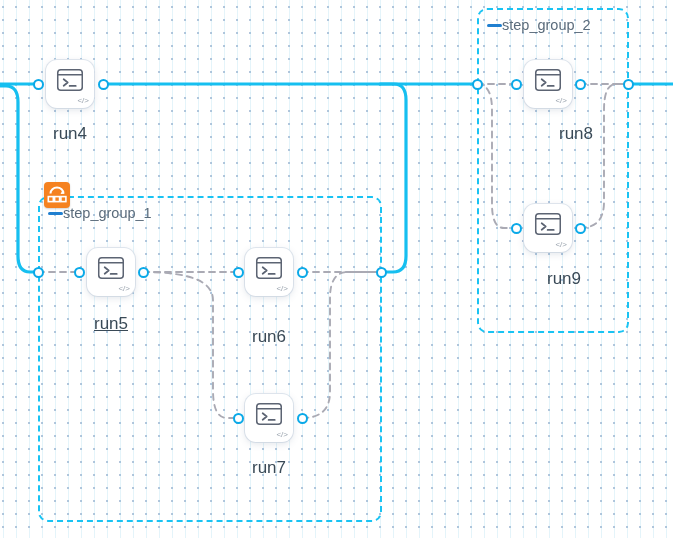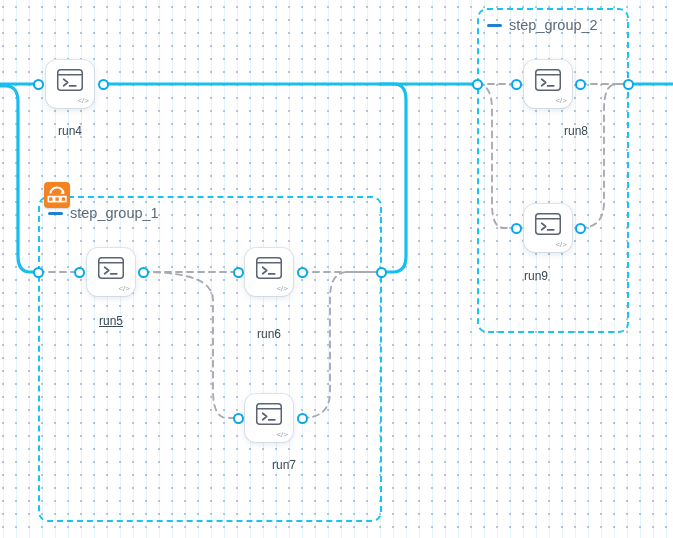--- a/index.html
+++ b/index.html
@@ -36,21 +36,20 @@
     position: absolute;
     border: 2px dashed #19c3f3;
     border-radius: 10px;
     background: transparent;
     box-sizing: border-box;
   }
   .group-title {
     position: absolute;
     display: flex;
     align-items: center;
-    gap: 7px;
     font-size: 14.5px;
     color: #5a6b7b;
     white-space: nowrap;
   }
   .collapse-dash {
     display: inline-block;
     width: 15px;
     height: 3px;
     background: #1f7fd0;
     border-radius: 2px;
@@ -84,21 +83,21 @@
     position: absolute;
     right: 5px;
     bottom: 3px;
     font-size: 8px;
     color: #9aa3ae;
     line-height: 1;
     font-family: "Liberation Sans", sans-serif;
   }
   .node-label {
     position: absolute;
-    font-size: 12px;
+    font-size: 17px;
     color: #3a4a57;
     white-space: nowrap;
     text-align: center;
   }
 
   
   .port {
     position: absolute;
     width: 11px;
     height: 11px;
@@ -185,41 +184,41 @@
       <div class="node-label" style="left: 245px; top: 327px; width: 48px; color: rgb(58, 74, 87);">run6</div>
       <div class="node" style="left: 245px; top: 394px;">
         <span class="term"><svg viewBox="0 0 28 24" width="27" height="23">
             <rect x="1.2" y="1.2" width="25.6" height="21.6" rx="3.2" fill="none" stroke="#5c6473" stroke-width="1.6"></rect>
             <line x1="1.2" y1="6.6" x2="26.8" y2="6.6" stroke="#5c6473" stroke-width="1.5"></line>
             <polyline points="7.4,11.2 11.6,14.6 7.4,18" fill="none" stroke="#5c6473" stroke-width="1.8" stroke-linecap="round" stroke-linejoin="round"></polyline>
             <line x1="13.6" y1="18.2" x2="20" y2="18.2" stroke="#5c6473" stroke-width="1.8" stroke-linecap="round"></line>
           </svg></span>
         <span class="codeglyph">&lt;/&gt;</span>
       </div>
-      <div class="node-label" style="left: 260px; top: 458px; width: 48px; color: rgb(58, 74, 87);">run7</div>
+      <div class="node-label" style="left: 245px; top: 458px; width: 48px; color: rgb(58, 74, 87);">run7</div>
       <div class="node" style="left: 524px; top: 60px;">
         <span class="term"><svg viewBox="0 0 28 24" width="27" height="23">
             <rect x="1.2" y="1.2" width="25.6" height="21.6" rx="3.2" fill="none" stroke="#5c6473" stroke-width="1.6"></rect>
             <line x1="1.2" y1="6.6" x2="26.8" y2="6.6" stroke="#5c6473" stroke-width="1.5"></line>
             <polyline points="7.4,11.2 11.6,14.6 7.4,18" fill="none" stroke="#5c6473" stroke-width="1.8" stroke-linecap="round" stroke-linejoin="round"></polyline>
             <line x1="13.6" y1="18.2" x2="20" y2="18.2" stroke="#5c6473" stroke-width="1.8" stroke-linecap="round"></line>
           </svg></span>
         <span class="codeglyph">&lt;/&gt;</span>
       </div>
       <div class="node-label" style="left: 552px; top: 124px; width: 48px; color: rgb(58, 74, 87);">run8</div>
       <div class="node" style="left: 524px; top: 204px;">
         <span class="term"><svg viewBox="0 0 28 24" width="27" height="23">
             <rect x="1.2" y="1.2" width="25.6" height="21.6" rx="3.2" fill="none" stroke="#5c6473" stroke-width="1.6"></rect>
             <line x1="1.2" y1="6.6" x2="26.8" y2="6.6" stroke="#5c6473" stroke-width="1.5"></line>
             <polyline points="7.4,11.2 11.6,14.6 7.4,18" fill="none" stroke="#5c6473" stroke-width="1.8" stroke-linecap="round" stroke-linejoin="round"></polyline>
             <line x1="13.6" y1="18.2" x2="20" y2="18.2" stroke="#5c6473" stroke-width="1.8" stroke-linecap="round"></line>
           </svg></span>
         <span class="codeglyph">&lt;/&gt;</span>
       </div>
-      <div class="node-label" style="left: 512px; top: 269px; width: 48px; color: rgb(58, 74, 87);">run9</div>
+      <div class="node-label" style="left: 540px; top: 269px; width: 48px; color: rgb(58, 74, 87);">run9</div>
     </div>
 
   <div id="ports-layer">
       <div class="port" style="left: 38px; top: 84px; border-color: rgb(10, 169, 232);"></div>
       <div class="port" style="left: 103px; top: 84px; border-color: rgb(10, 169, 232);"></div>
       <div class="port" style="left: 38px; top: 272px; border-color: rgb(10, 169, 232);"></div>
       <div class="port" style="left: 79px; top: 272px; border-color: rgb(10, 169, 232);"></div>
       <div class="port" style="left: 143px; top: 272px; border-color: rgb(10, 169, 232);"></div>
       <div class="port" style="left: 238px; top: 272px; border-color: rgb(10, 169, 232);"></div>
       <div class="port" style="left: 302px; top: 272px; border-color: rgb(10, 169, 232);"></div>

